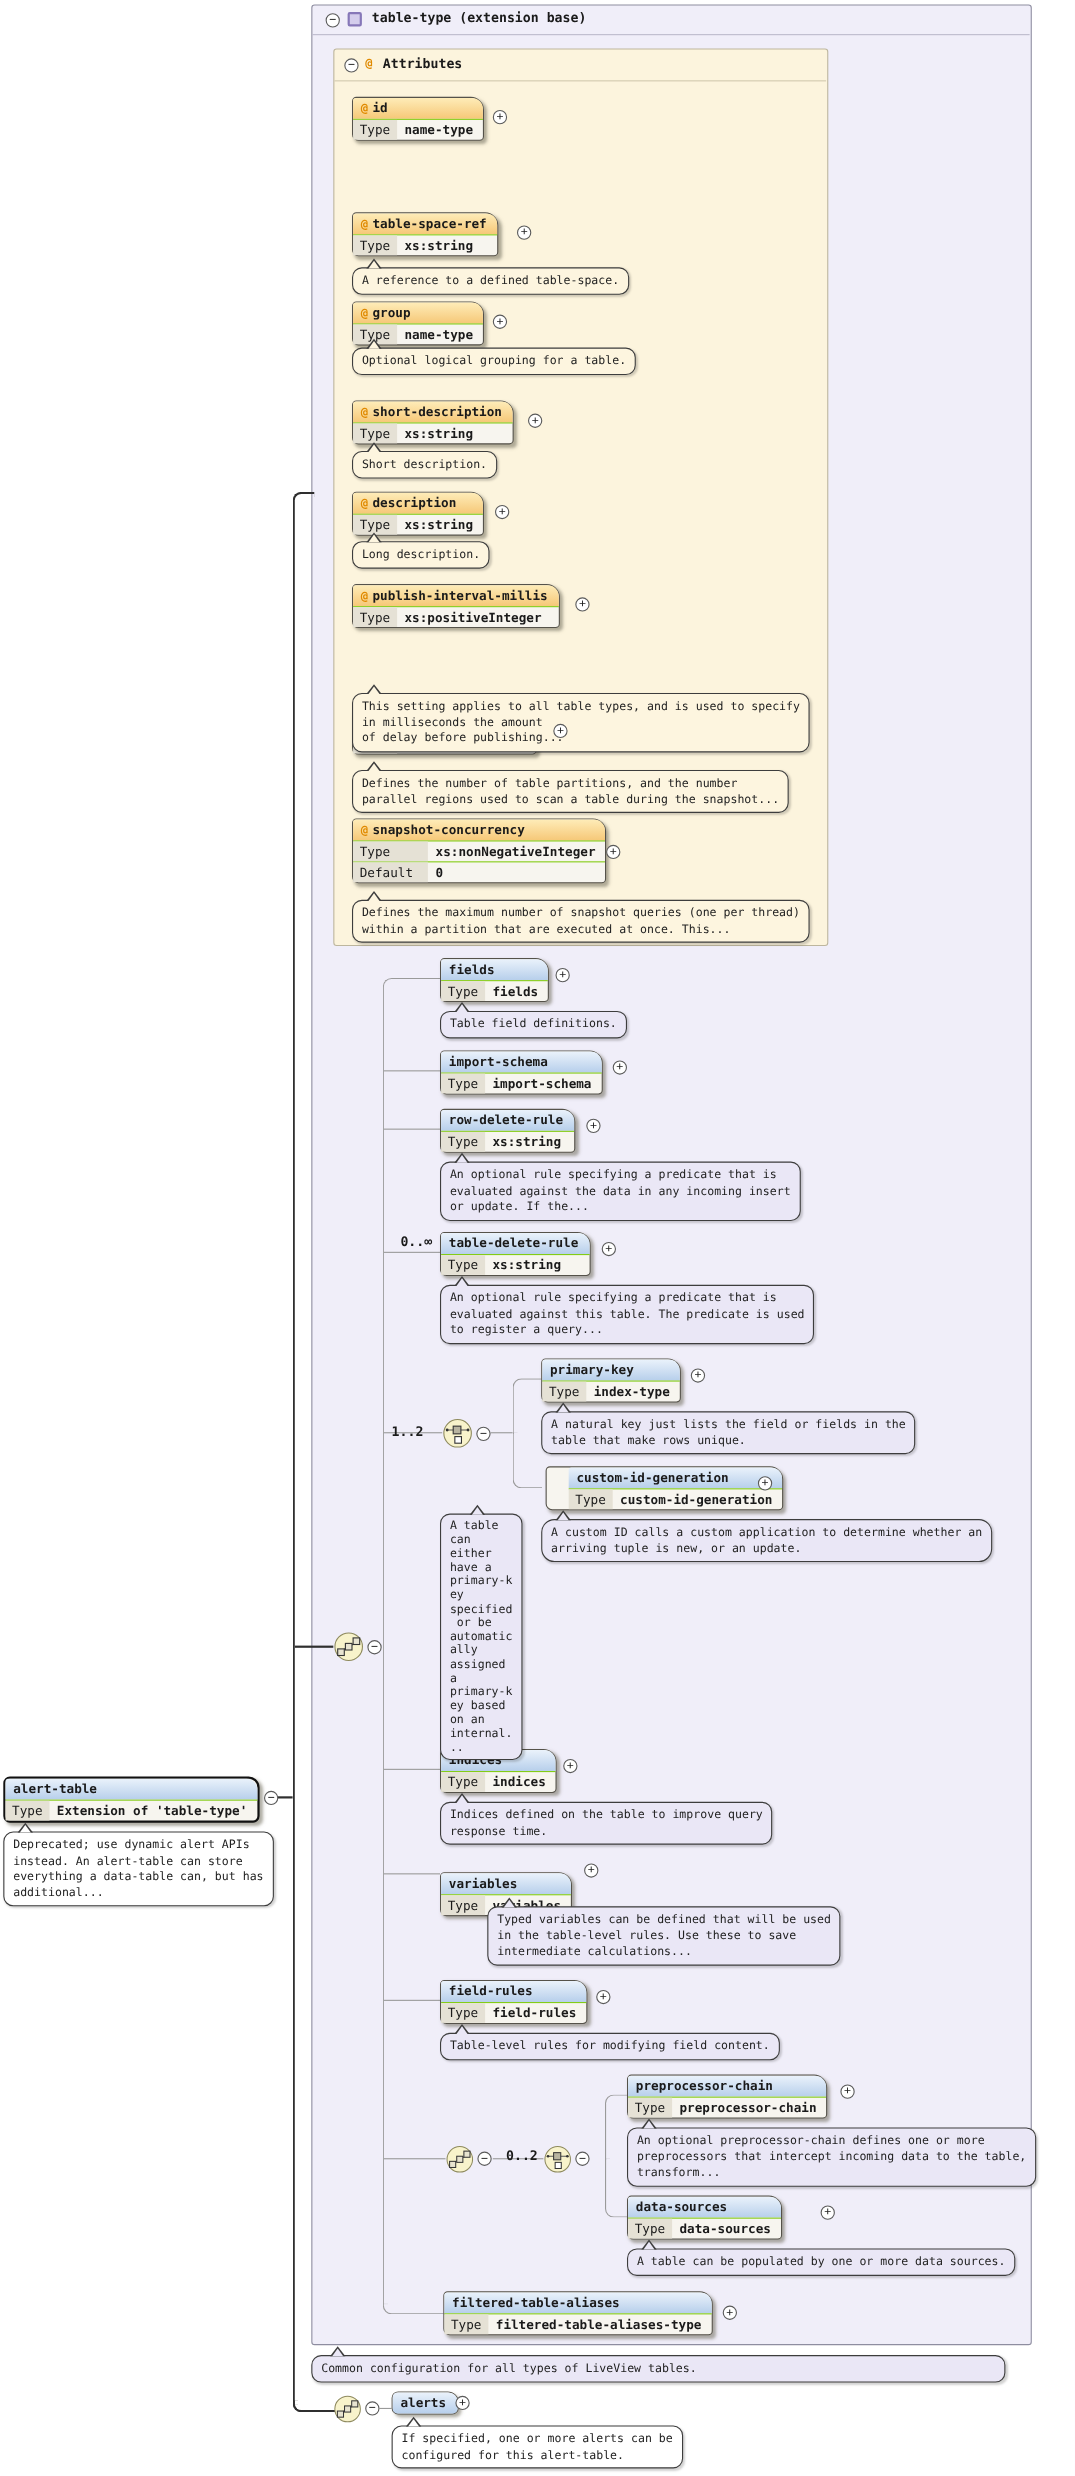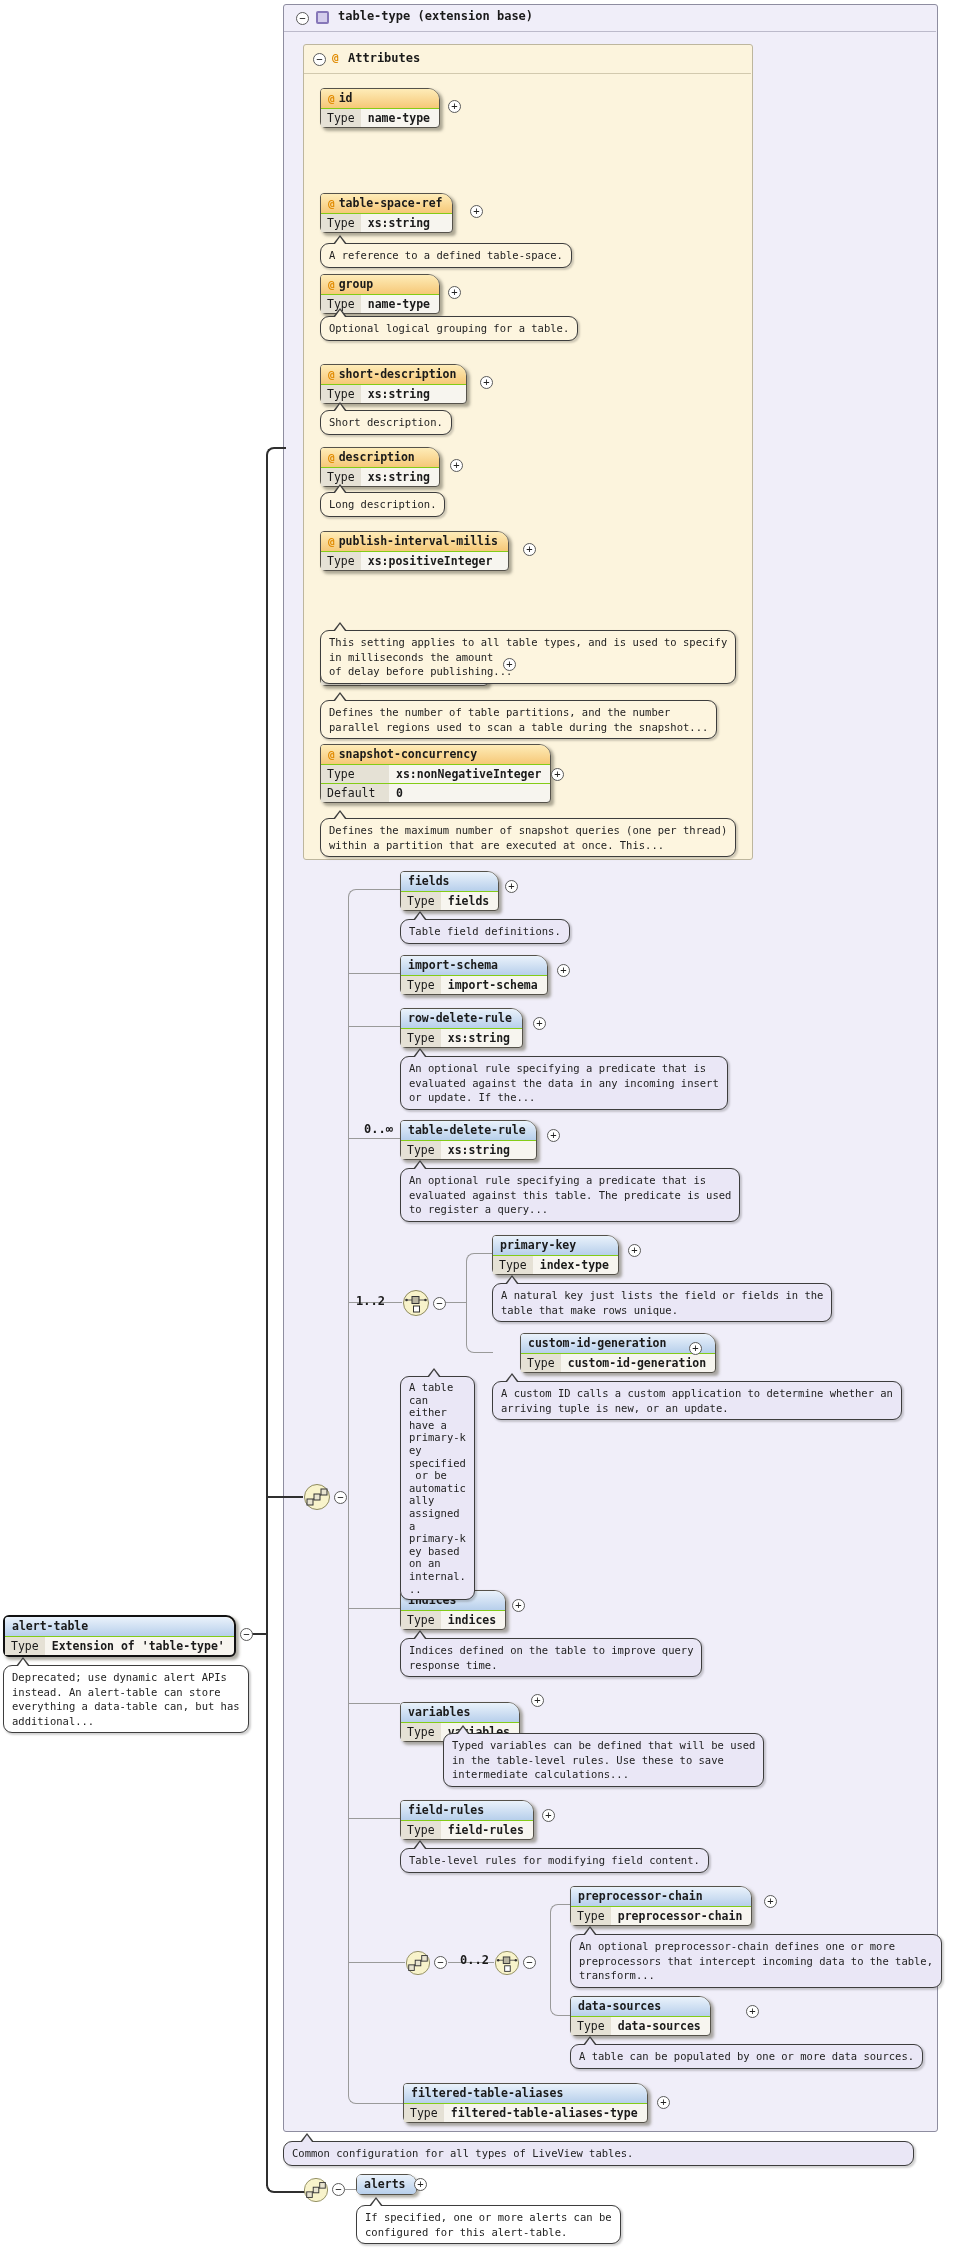--- a/index.html
+++ b/index.html
@@ -276,29 +276,29 @@
     <div class="hdr">primary-key</div>
     <div class="trow">
         <span class="lbl">Type</span>
         <span class="val">index-type</span>
       </div>
   </div>
   <span class="toggle" style="left:628px;top:1244px;">+</span>
   <div class="note lav" style="left:492px;top:1283px;">A natural key just lists the field or fields in the
 table that make rows unique.</div>
 
-  <div class="xbox elem" style="left:520px;top:1333px;">
+  <div class="xbox elem" style="left:496px;top:1333px;padding-left:20px;">
     <div class="hdr">custom-id-generation</div>
     <div class="trow">
         <span class="lbl">Type</span>
         <span class="val">custom-id-generation</span>
       </div>
   </div>
   <span class="toggle" style="left:689px;top:1342px;">+</span>
-  <div class="note lav" style="left:492px;top:1381px;">A custom ID calls a custom application to determine whether an
+  <div class="note lav" style="left:492px;top:1381px;border-radius:12px;">A custom ID calls a custom application to determine whether an
 arriving tuple is new, or an update.</div>
 
   <span class="gicon" style="left:303px;top:1483px;">
     <svg width="28" height="28" viewBox="0 0 28 28">
         <circle cx="14" cy="14" r="12.5" fill="#f8f3cb" stroke="#8e8a5e"></circle>
         <path d="M5 19 L23 9" stroke="#555" fill="none"></path>
         <rect x="4" y="16" width="6" height="6" fill="#e8e4d0" stroke="#333"></rect>
         <rect x="11" y="11" width="6" height="6" fill="#e8e4d0" stroke="#333"></rect>
         <rect x="18" y="6" width="6" height="6" fill="#e8e4d0" stroke="#333"></rect>
       </svg>

